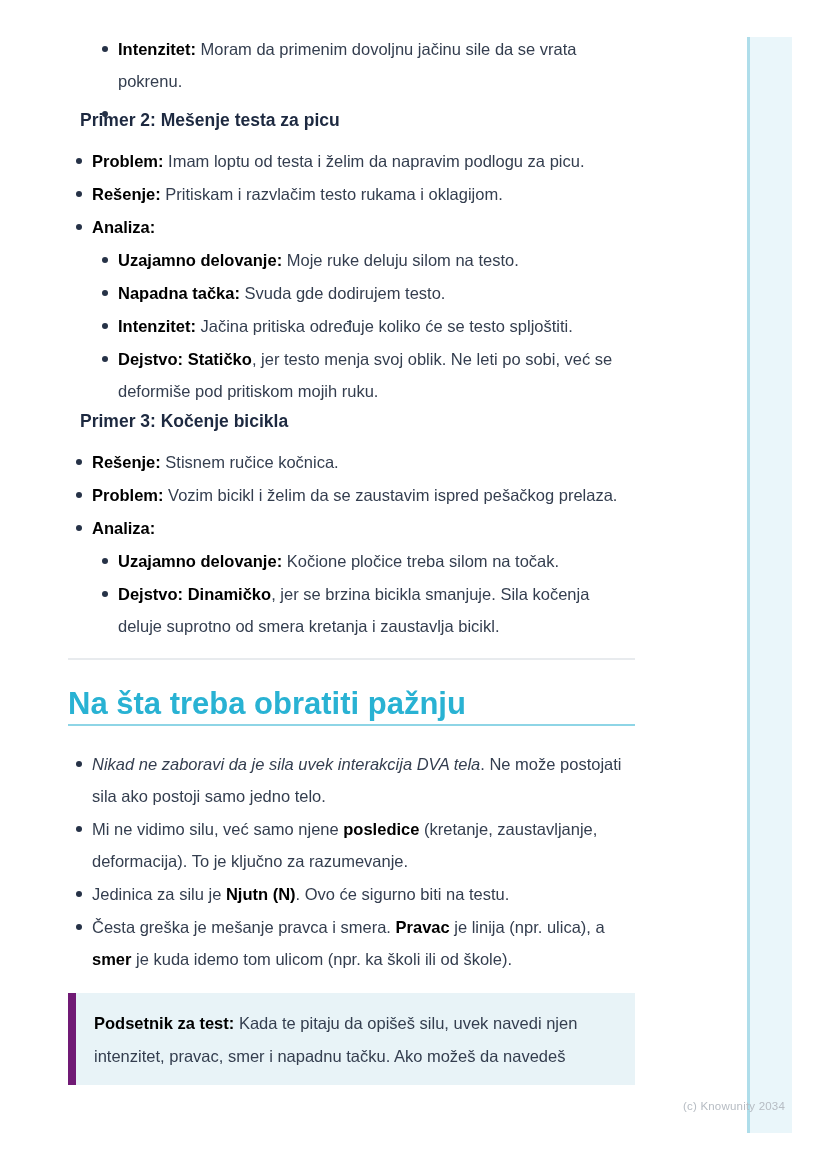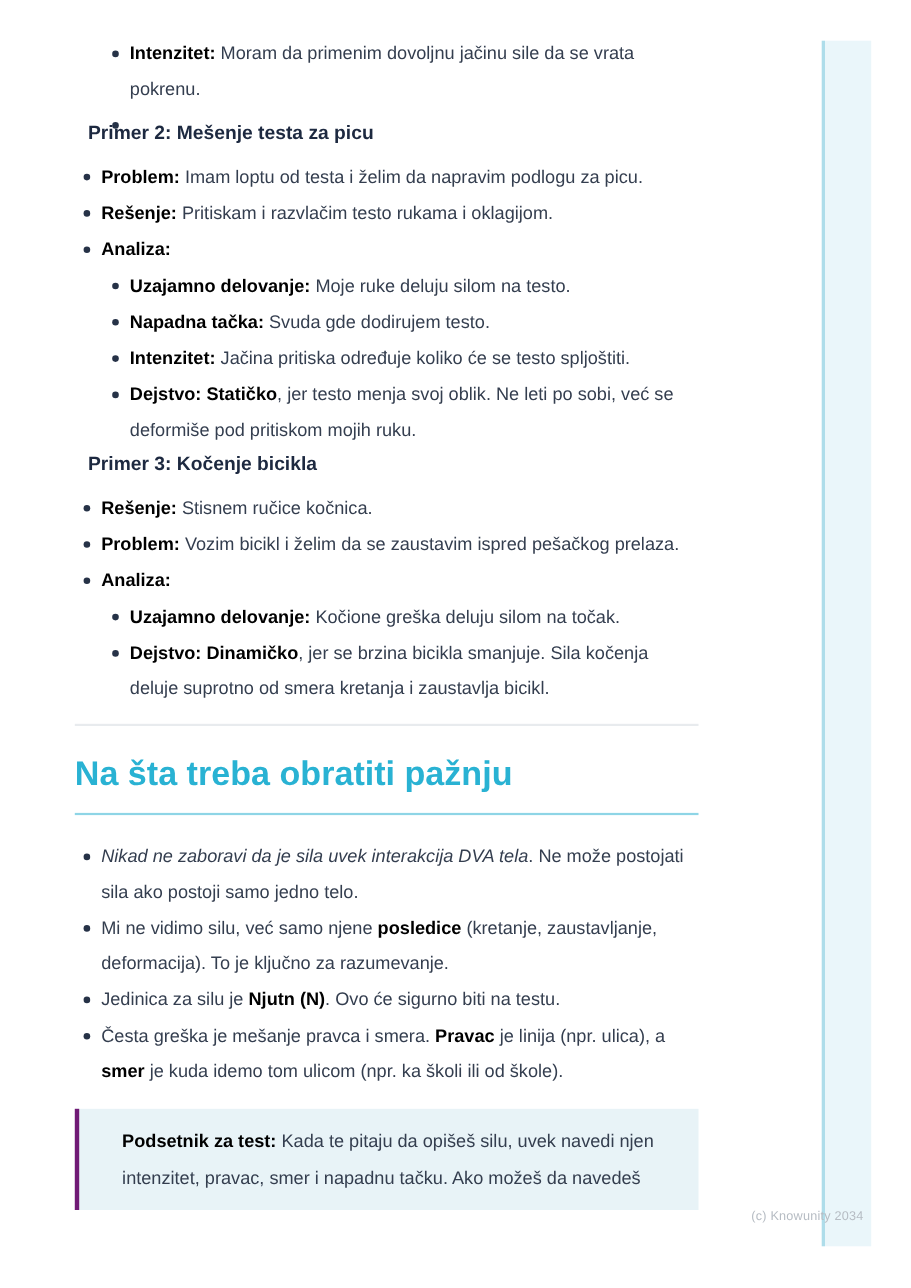--- a/index.html
+++ b/index.html
@@ -25,26 +25,26 @@
   .it { font-style:italic; }
 
   h3 { font-size:17.5px; line-height:26px; font-weight:bold; color:#1d2940;
        margin:0 0 12px 12px; }
   .list-block { margin:0 0 0 0; }
   .gap-after { margin-bottom:10px; }
 
   .divider { border:none; border-top:2px solid #e8ebee; margin:16px 0 0 0; }
 
   h1 { font-size:31px; line-height:40px; font-weight:bold; color:#29b2d3;
-       margin:24px 0 0 0; padding-bottom:15px; border-bottom:2px solid #8ed5e6; }
+       margin:24px 0 0 0; border-bottom:2px solid #8ed5e6; }
   .attn-list { margin-top:22px; }
 
   .callout {
-    margin-top:18px; background:#e8f3f7; border-left:4px solid #701a75;
-    padding:14px 24px 12px 39px; font-size:16.5px; line-height:33px; color:#343e4f;
+    margin-top:18px; background:#e8f3f7; border-left:8px solid #701a75;
+    padding:14px 24px 12px 18px; font-size:16.5px; line-height:33px; color:#343e4f;
   }
 </style>
 </head>
 <body>
 
 <div class="page">
   <div class="accent-line"></div>
   <div class="accent-band"></div>
   <div class="watermark">(c) Knowunity 2034</div>
 
@@ -101,21 +101,21 @@
       <div class="li">
         <span class="dot"></span>
         <span><b>Problem:</b><span> Vozim bicikl i želim da se zaustavim ispred pešačkog prelaza.</span></span>
       </div>
       <div class="li">
         <span class="dot"></span>
         <span><b>Analiza:</b><span></span></span>
       </div>
       <div class="li l2">
         <span class="dot"></span>
-        <span><b>Uzajamno delovanje:</b><span> Kočione greška deluju silom na točak.</span></span>
+        <span><b>Uzajamno delovanje:</b><span> Kočione pločice treba silom na točak.</span></span>
       </div>
       <div class="li l2">
         <span class="dot"></span>
         <span><b>Dejstvo: Dinamičko</b><span>, jer se brzina bicikla smanjuje. Sila kočenja deluje suprotno od smera kretanja i zaustavlja bicikl.</span></span>
       </div>
     </div>
 
     <hr class="divider">
 
     <h1>Na šta treba obratiti pažnju</h1>

